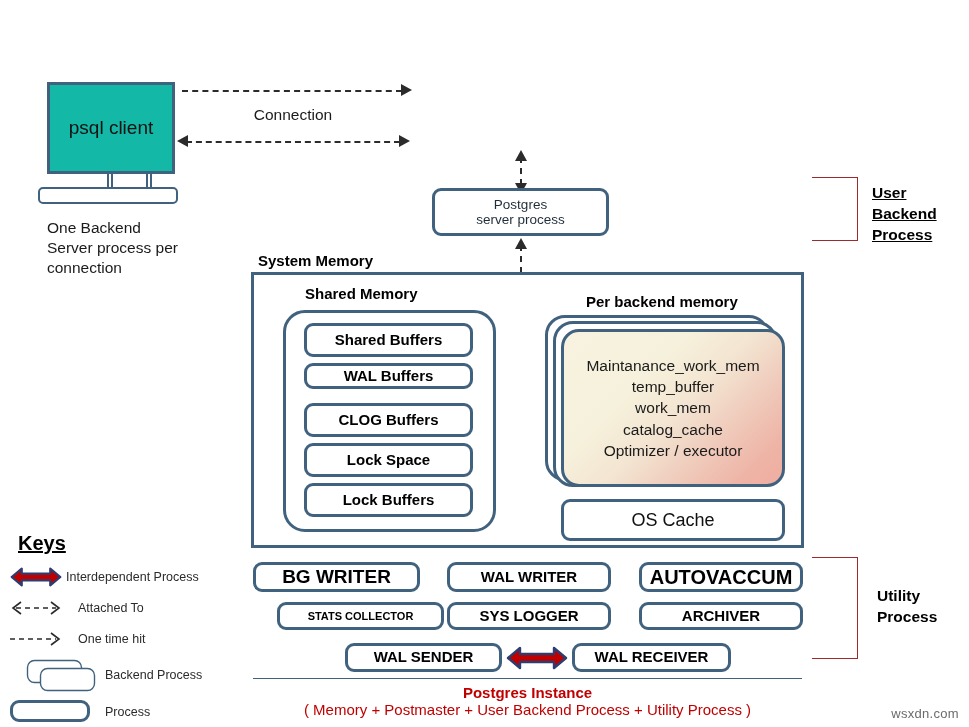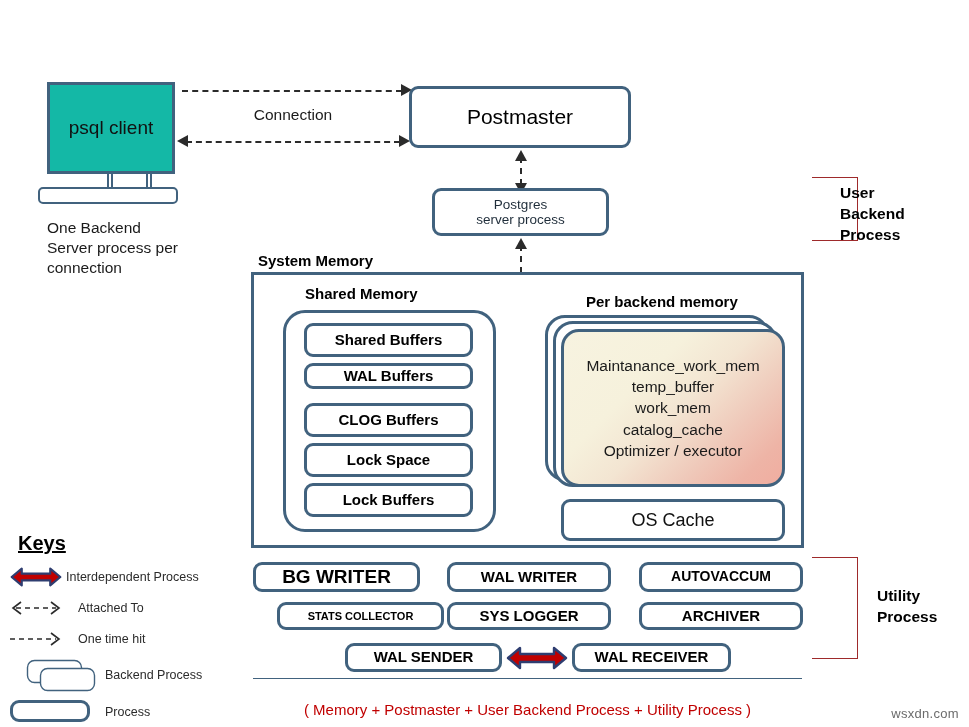--- a/index.html
+++ b/index.html
@@ -220,23 +220,20 @@
 
   <div class="abs dash-h" style="left:182px; top:90px; width:220px;"></div>
   <div class="abs arrow-r" style="left:401px; top:84px;"></div>
 
   <div class="abs" style="left:182px; top:106px; width:222px; text-align:center; font-size:15.5px; color:#1a1a1a;">Connection</div>
 
   <div class="abs dash-h" style="left:186px; top:141px; width:214px;"></div>
   <div class="abs arrow-l" style="left:177px; top:135px;"></div>
   <div class="abs arrow-r" style="left:399px; top:135px;"></div>
 
-  <div class="abs pbox" id="postmaster-box" style="left:409px; top:86px; width:222px; height:62px; font-size:21px;">
-    <span>Postmaster</span>
-  </div>
 
   <div class="abs dash-v" style="left:520px; top:157px; height:28px;"></div>
   <div class="abs arrow-u" style="left:515px; top:150px;"></div>
   <div class="abs arrow-d" style="left:515px; top:183px;"></div>
 
   <div class="abs pbox" id="server-process-box" style="left:432px; top:188px; width:177px; height:48px; font-size:13.5px; color:#1f2d3a; flex-direction:column;">
     <span>Postgres</span>
     <span>server process</span>
   </div>
 
@@ -284,21 +281,21 @@
   <div class="abs pbox" style="left:561px; top:499px; width:224px; height:42px; font-size:18px; color:#111;">
     <span>OS Cache</span>
   </div>
 
   <div class="abs pbox" style="left:253px; top:562px; width:167px; height:30px; font-size:19px;">
     <span class="bold">BG WRITER</span>
   </div>
   <div class="abs pbox" style="left:447px; top:562px; width:164px; height:30px; font-size:15px;">
     <span class="bold">WAL WRITER</span>
   </div>
-  <div class="abs pbox" style="left:639px; top:562px; width:164px; height:30px; font-size:14px;">
+  <div class="abs pbox" style="left:639px; top:562px; width:164px; height:30px; font-size:20px;">
     <span class="bold">AUTOVACCUM</span>
   </div>
 
   <div class="abs pbox" style="left:253px; top:602px; width:167px; height:28px; font-size:11px;margin-left:24px;">
     <span class="bold">STATS COLLECTOR</span>
   </div>
   <div class="abs pbox" style="left:447px; top:602px; width:164px; height:28px; font-size:15px;">
     <span class="bold">SYS LOGGER</span>
   </div>
   <div class="abs pbox" style="left:639px; top:602px; width:164px; height:28px; font-size:15px;">
@@ -312,21 +309,21 @@
     <span class="bold">WAL RECEIVER</span>
   </div>
 
   <div class="abs red-arrow" style="left:506px; top:645px;">
     <svg width="62" height="26" viewBox="0 0 62 26">
       <polygon points="2,13 14,3 14,9 48,9 48,3 60,13 48,23 48,17 14,17 14,23" fill="#C00000" stroke="#2E3D70" stroke-width="2.4" stroke-linejoin="round"></polygon>
     </svg>
   </div>
 
   <div class="abs bracket" style="left:812px; top:177px; width:46px; height:64px;"></div>
-  <div class="abs bracket-lbl" style="left:840px; top:183px; width:95px;">User
+  <div class="abs bracket-lbl" style="left:872px; top:183px; width:95px;text-decoration:underline;">User
 Backend
 Process</div>
 
   <div class="abs bracket" style="left:812px; top:557px; width:46px; height:102px;"></div>
   <div class="abs bracket-lbl" style="left:877px; top:586px; width:95px;">Utility
 Process</div>
 
   <div class="abs" id="keys-title" style="left:18px; top:532px;">Keys</div>
 
   <div class="abs red-arrow" style="left:10px; top:566px;">
@@ -358,17 +355,18 @@
       <rect x="1.5" y="1.5" width="54" height="22" rx="7" ry="7" fill="#ffffff" stroke="#41627E" stroke-width="1.4"></rect>
       <rect x="14.5" y="9.5" width="54" height="22" rx="7" ry="7" fill="#ffffff" stroke="#41627E" stroke-width="1.4"></rect>
     </svg>
   </div>
   <div class="abs key-label" style="left:105px; top:668px;">Backend Process</div>
 
   <div class="abs pbox" style="left:10px; top:700px; width:80px; height:22px;"></div>
   <div class="abs key-label" style="left:105px; top:705px;">Process</div>
 
   <div class="abs" id="caption-rule"></div>
+  <div class="abs cap-red" id="caption-title" style="left:253px; top:684px; width:549px;">Postgres Instance</div>
   <div class="abs cap-red" id="caption-sub" style="left:253px; top:701px; width:549px;">( Memory + Postmaster + User Backend Process + Utility  Process )</div>
 
   <div class="abs" id="watermark">wsxdn.com</div>
 
 </div>
 
 </body></html>

